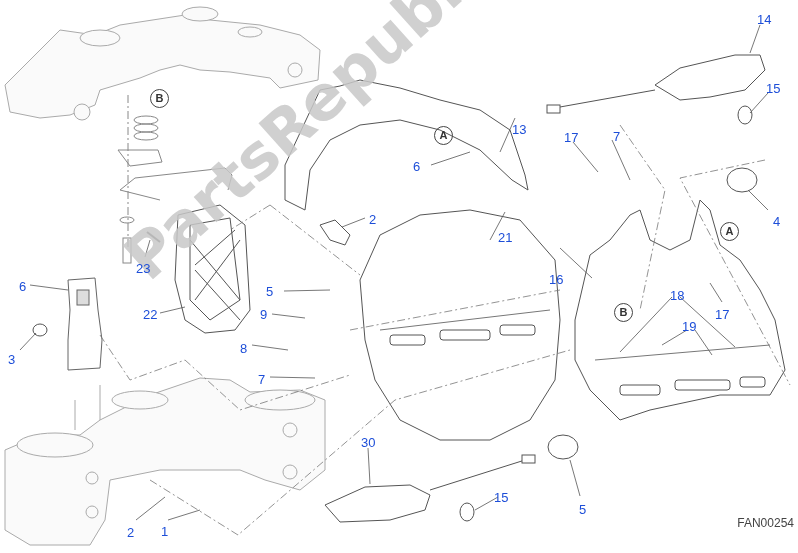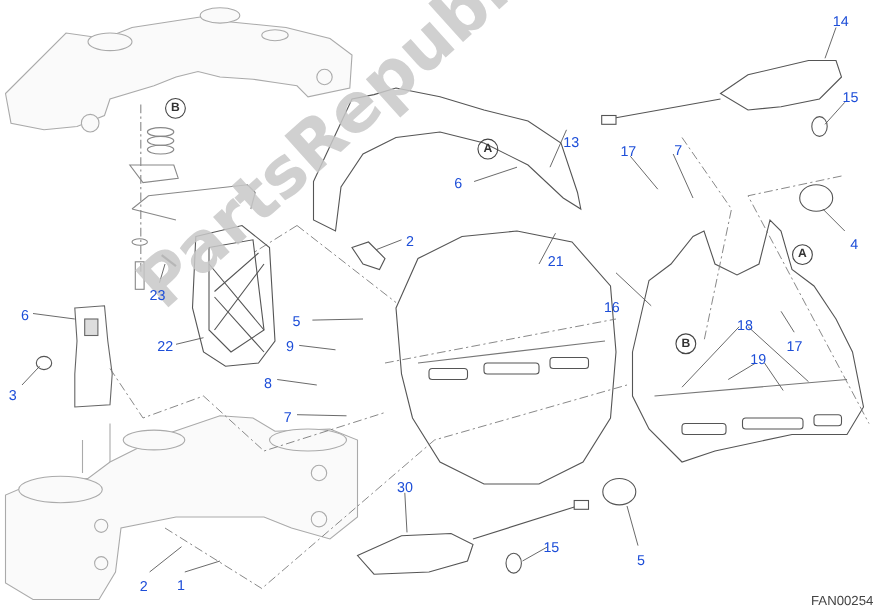--- a/index.html
+++ b/index.html
@@ -1,21 +1,21 @@
 <!DOCTYPE html>
 <html><head>
 <meta charset="utf-8">
 <style>
   html,body{margin:0;padding:0;background:#ffffff;}
   body{width:798px;height:553px;position:relative;overflow:hidden;font-family:"Liberation Sans",sans-serif;}
   #canvas{position:absolute;left:0;top:0;width:798px;height:553px;}
   .lbl{position:absolute;font-size:13px;color:#1d4ed8;line-height:1;white-space:nowrap;}
   .circ{position:absolute;width:17px;height:17px;border:1.3px solid #444;border-radius:50%;font-size:11px;font-weight:bold;color:#333;text-align:center;line-height:17px;box-sizing:content-box;}
   .wm{position:absolute;font-family:"DejaVu Sans",sans-serif;font-weight:bold;color:#c8c8c8;opacity:.85;white-space:nowrap;pointer-events:none;}
-  .code{position:absolute;right:4px;bottom:0;font-size:12px;color:#444;}
+  .code{position:absolute;right:4px;bottom:23px;font-size:12px;color:#444;}
 </style>
 </head>
 <body>
 
 <svg id="canvas" viewBox="0 0 798 553" xmlns="http://www.w3.org/2000/svg" fill="none" stroke="#555" stroke-width="1">
 
   <g stroke="#aaa" fill="#fafafa">
     <path d="M5,85 L60,30 L95,35 L120,25 L185,15 L210,20 L260,25 L300,35 L320,50 L318,80 L280,88 L270,78 L250,75 L230,72 L200,70 L180,65 L160,70 L140,78 L100,90 L95,105 L70,115 L40,118 L10,112 Z"></path>
     <ellipse cx="100" cy="38" rx="20" ry="8"></ellipse>
     <ellipse cx="200" cy="14" rx="18" ry="7"></ellipse>

